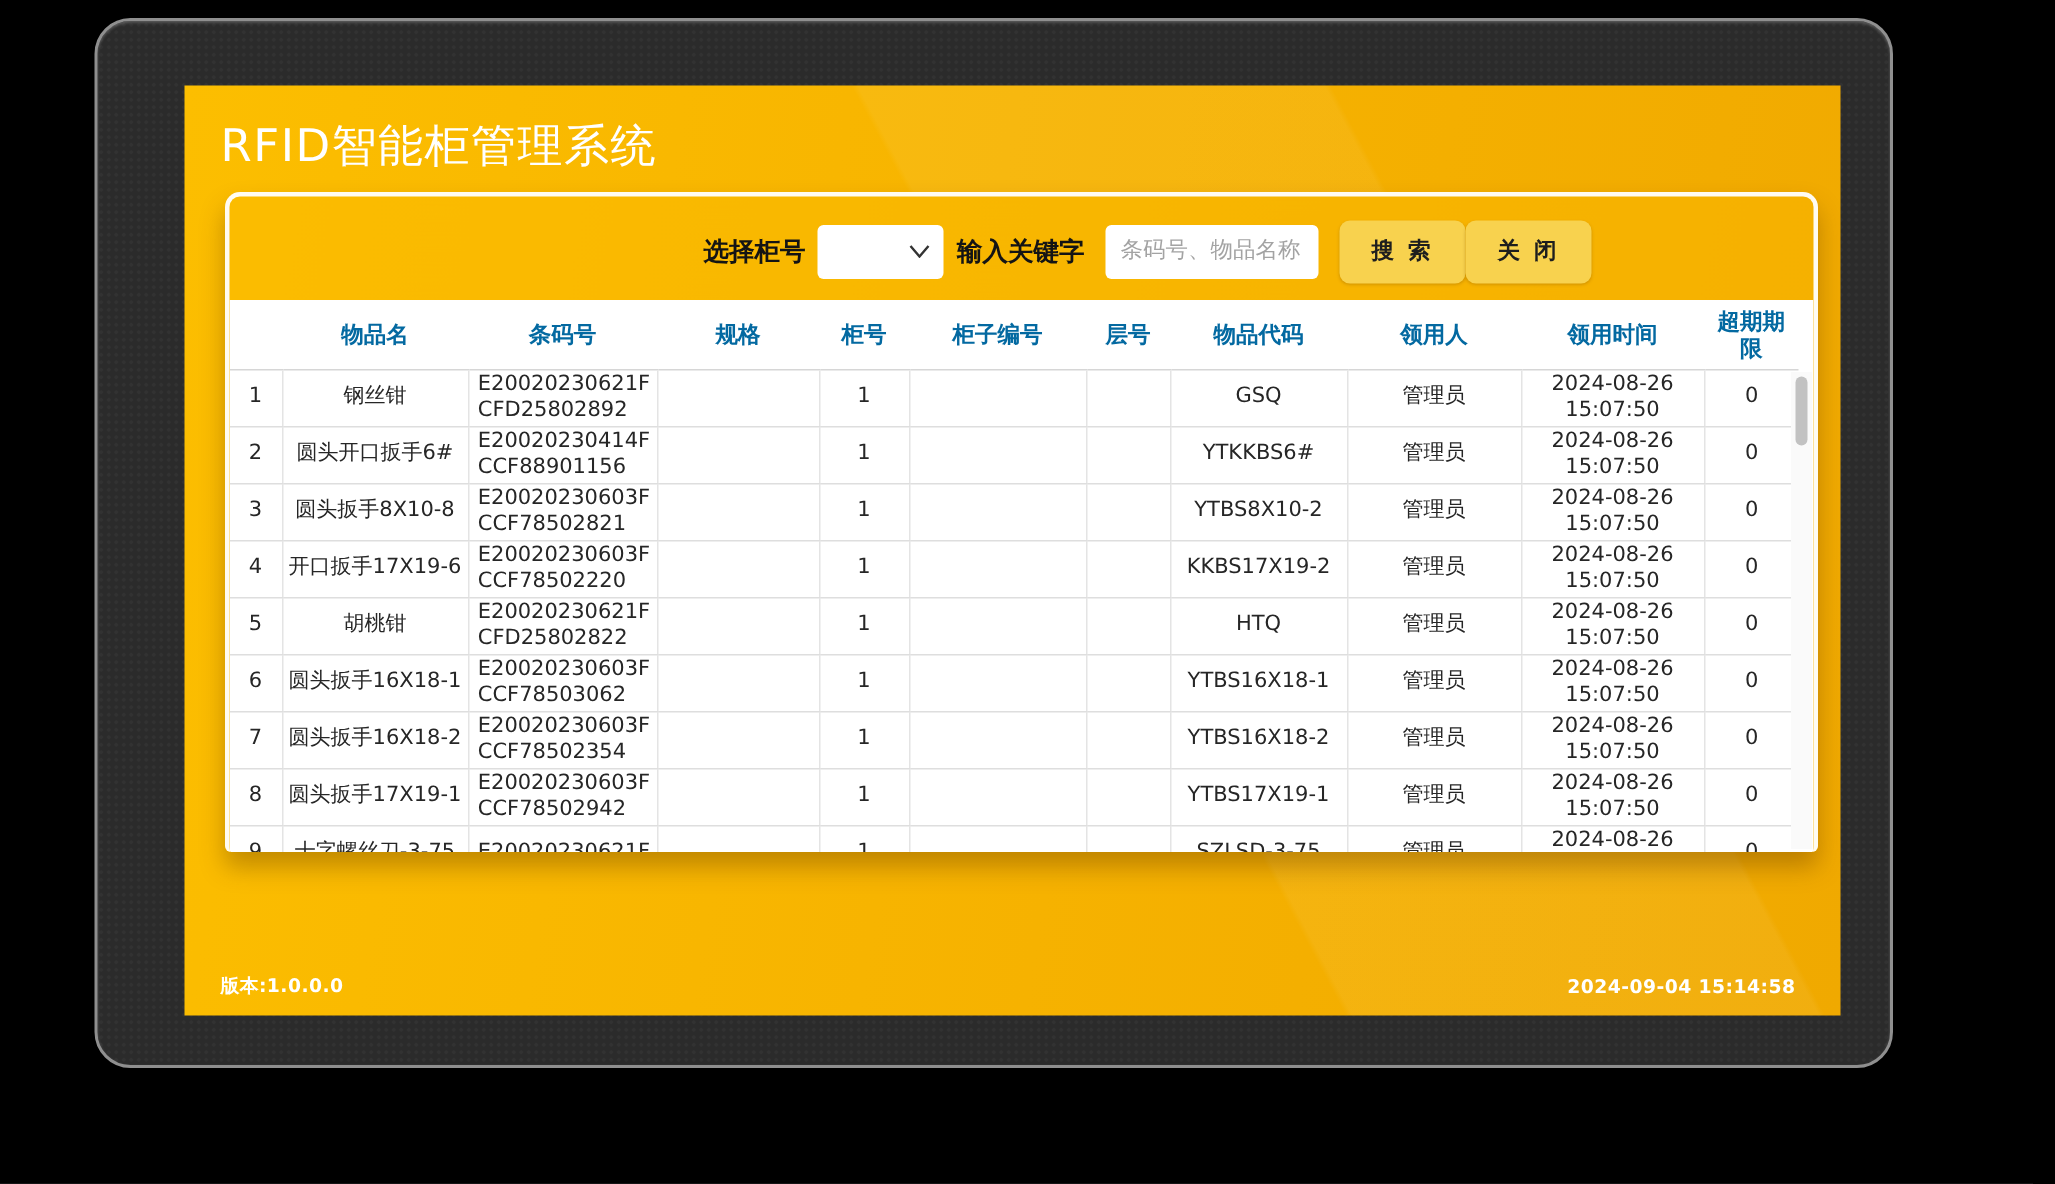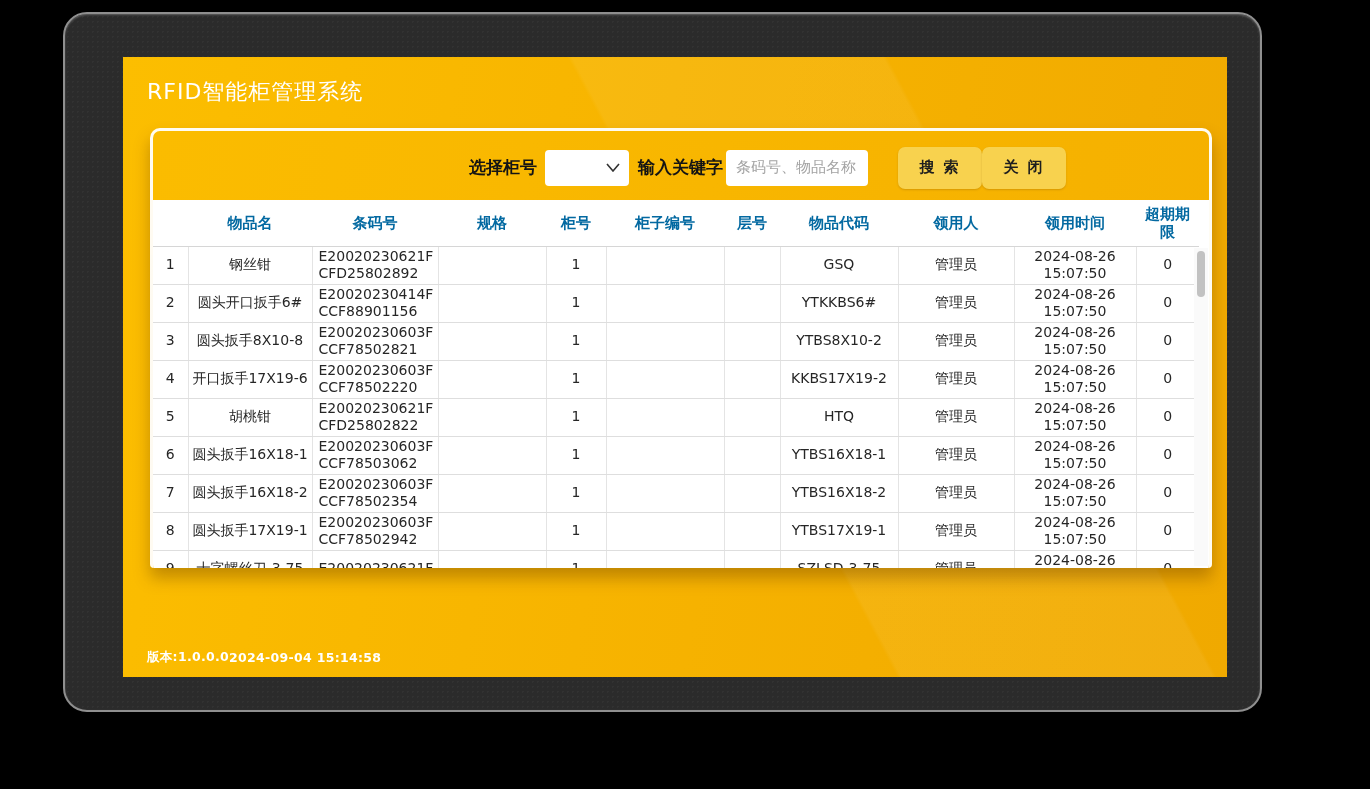--- a/index.html
+++ b/index.html
@@ -18,53 +18,53 @@
   .screen{
     position:absolute;left:58px;top:43px;width:1104px;height:620px;
     background:linear-gradient(100deg,#fcbe00 0%,#f6b200 55%,#f0a900 100%);
     overflow:hidden;
   }
   .screen::before{
     content:"";position:absolute;inset:0;pointer-events:none;
     background:linear-gradient(62deg, rgba(255,255,255,0) 54%, rgba(255,255,255,0.06) 54.3%, rgba(255,255,255,0.06) 76%, rgba(255,255,255,0) 76.3%);
   }
   .app-title{
-    position:absolute;left:24px;top:20px;color:#ffffff;font-size:22px;font-weight:500;letter-spacing:1px;text-align:center;
+    position:absolute;left:24px;top:20px;color:#ffffff;font-size:30px;font-weight:500;letter-spacing:1px;text-align:center;
   }
   .panel{
     position:absolute;left:27px;top:71px;width:1062px;height:440px;box-sizing:border-box;
     border:3px solid rgba(255,255,255,0.95);border-bottom:none;border-radius:10px 10px 4px 4px;
     box-shadow:0 10px 16px rgba(90,50,0,0.35);
     background:linear-gradient(100deg,#fbbc00,#f5b000);
     overflow:hidden;
   }
   .search-bar{
     height:73px;display:flex;align-items:center;padding-left:316px;box-sizing:border-box;
   }
   .lbl{font-size:17px;font-weight:bold;color:#141414;white-space:nowrap;}
   .select{
     width:84px;height:36px;background:#ffffff;border-radius:4px;margin-left:8px;
     display:flex;align-items:center;justify-content:flex-end;padding-right:9px;box-sizing:border-box;cursor:pointer;
   }
   .select-value{flex:1;font-size:15px;color:#333;}
   .chev{width:14px;height:9px;}
   .sp1{width:9px;}
   .kw{
-    width:142px;height:36px;border:none;border-radius:4px;background:#ffffff;margin-left:3px;
+    width:142px;height:36px;border:none;border-radius:4px;background:#ffffff;margin-left:14px;
     font-size:15px;padding:0 10px;box-sizing:border-box;outline:none;color:#737373;
-    font-family:Liberation Serif, serif;
+    font-family:Liberation Mono, monospace;
   }
   .kw::placeholder{color:#a3a3a3;opacity:1;}
   .btn{
     width:84px;height:42px;border:none;border-radius:7px;cursor:pointer;
     background:#f8d24e;color:#1e1e1e;font-size:15px;font-weight:bold;letter-spacing:2px;
     font-family:"DejaVu Sans","Liberation Sans",sans-serif;
     box-shadow:0 1px 2px rgba(140,90,0,0.3);
   }
-  .btn:first-of-type{margin-left:30px;text-align:center;}
+  .btn:first-of-type{margin-left:14px;text-align:center;}
   .table-area{
     position:absolute;left:0;right:0;top:69px;bottom:0;background:#ffffff;overflow:hidden;
   }
   table.grid{border-collapse:collapse;table-layout:fixed;width:1046px;}
   .grid th{
     height:46px;font-size:15px;font-weight:600;color:#0369a1;text-align:center;
     border-bottom:1px solid #d6d6d6;padding:2px 4px;line-height:1.2;vertical-align:middle;box-sizing:border-box;
   }
   .grid td{
     height:38px;font-size:14px;color:#262626;text-align:center;vertical-align:middle;
@@ -85,21 +85,21 @@
   .grid .col9{width:122px;}
   .grid .col10{width:63px;}
   .scrollbar{
     position:absolute;top:48px;right:1px;width:14px;height:318px;background:#fafafa;
   }
   .thumb{
     position:absolute;top:3px;left:3px;width:8px;height:46px;border-radius:4px;background:#c2c2c2;cursor:grab;
   }
   .footer{
     position:absolute;left:0;right:0;bottom:0;height:34px;display:flex;align-items:center;
-    justify-content:flex-start;padding:0 15px 6px 24px;box-sizing:border-box;
+    justify-content:space-between;padding:0 30px 6px 24px;box-sizing:border-box;
   }
   .footer span{color:#ffffff;font-size:12.5px;font-weight:bold;letter-spacing:0.3px;}
 </style>
 </head>
 <body>
 
 <div class="device">
   <div class="screen">
 
     <div class="app-title">RFID智能柜管理系统</div>

